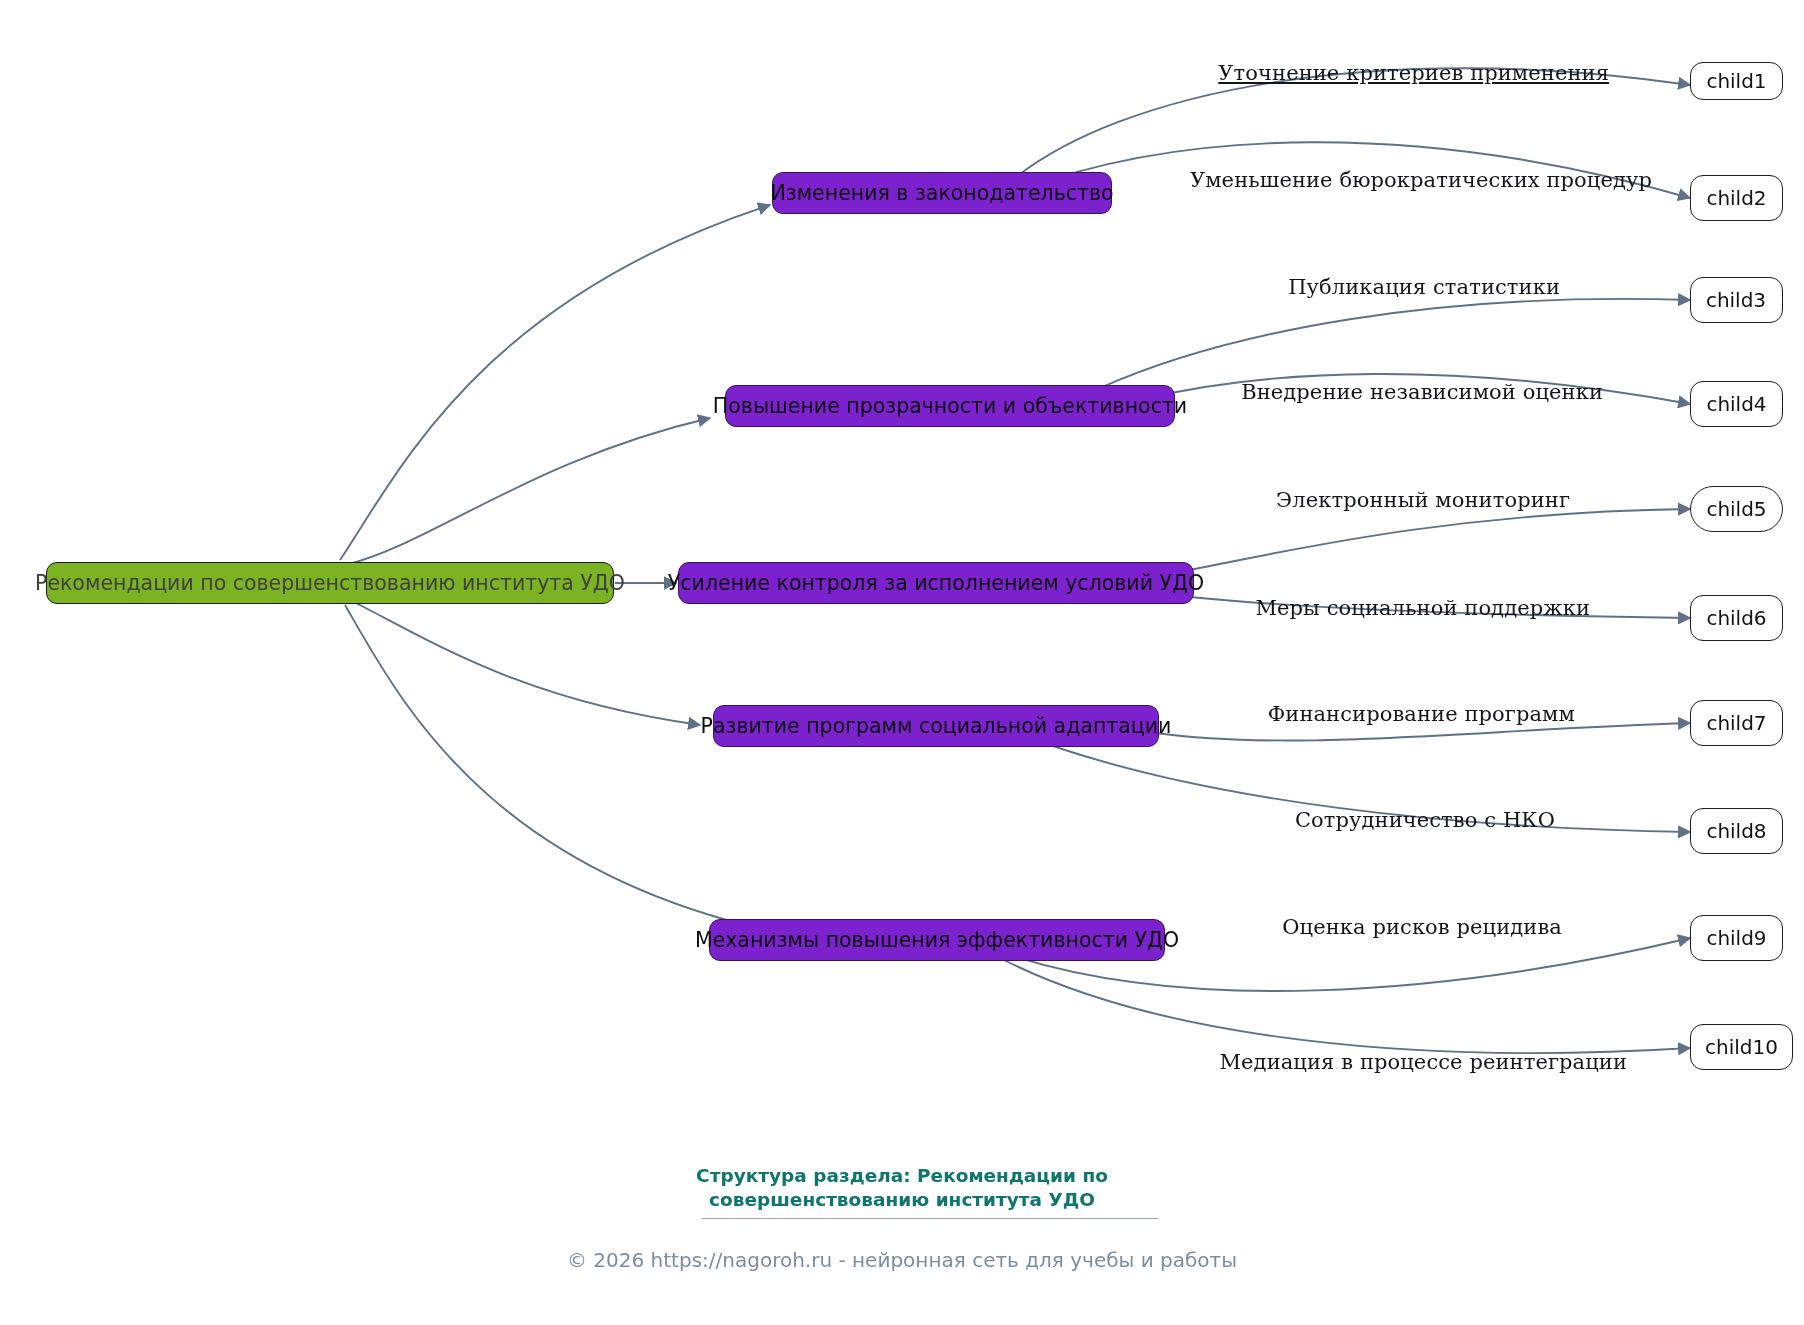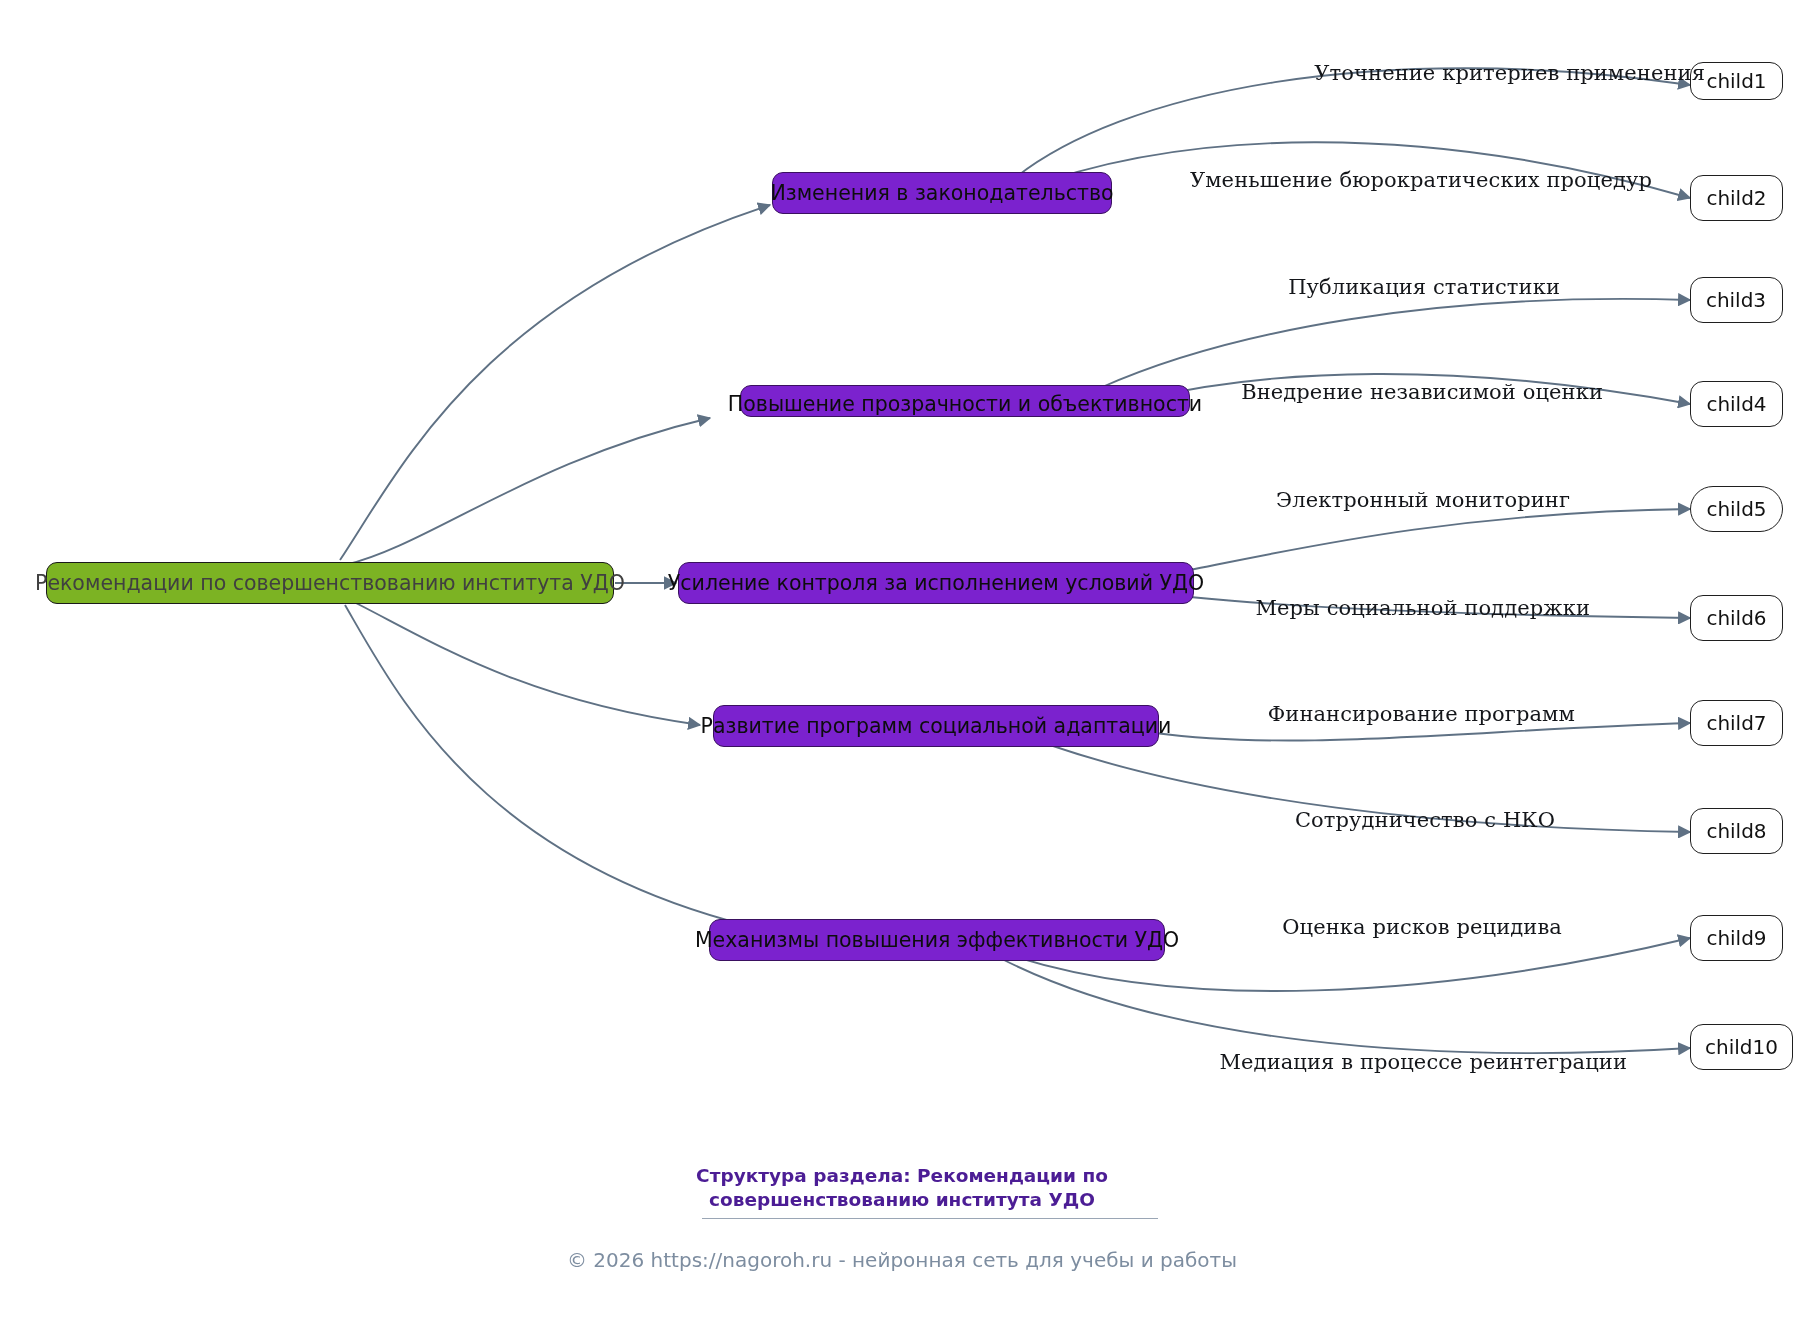--- a/index.html
+++ b/index.html
@@ -84,21 +84,21 @@
     position: absolute;
     left: 0;
     width: 1804px;
     text-align: center;
   }
   .footer-caption {
     top: 1164px;
     font-family: "DejaVu Sans", sans-serif;
     font-size: 18.5px;
     font-weight: bold;
-    color: #4c1d95;
+    color: #0f766e;
     line-height: 1.32;
   }
   .footer-divider {
     position: absolute;
     top: 1218px;
     left: 702px;
     width: 456px;
     height: 1px;
     background: #9aa6b5;
   }
@@ -146,21 +146,21 @@
   </svg>
 
   <div class="node node-root" style="left:46px; top:562px; width:568px; height:42px;">
     <span>Рекомендации по совершенствованию института УДО</span>
   </div>
 
   <div class="node node-branch" style="left:772px; top:172px; width:340px; height:42px;">
     <span>Изменения в законодательство</span>
   </div>
 
-  <div class="node node-branch" style="left:740px; top:385px; width:450px; height:32px;align-items:flex-end;">
+  <div class="node node-branch" style="left:725px; top:385px; width:450px; height:42px;">
     <span>Повышение прозрачности и объективности</span>
   </div>
 
   <div class="node node-branch" style="left:678px; top:562px; width:516px; height:42px;">
     <span>Усиление контроля за исполнением условий УДО</span>
   </div>
 
   <div class="node node-branch" style="left:713px; top:705px; width:446px; height:42px;">
     <span>Развитие программ социальной адаптации</span>
   </div>
@@ -193,21 +193,21 @@
   <div class="node node-leaf" style="left:1690px; top:808px; width:93px; height:46px;">
     <span>child8</span>
   </div>
   <div class="node node-leaf" style="left:1690px; top:915px; width:93px; height:46px;">
     <span>child9</span>
   </div>
   <div class="node node-leaf" style="left:1690px; top:1024px; width:103px; height:46px;">
     <span>child10</span>
   </div>
 
-  <div class="edge-label" style="left:1705px; top:73px;">Уточнение критериев применения</div>
+  <div class="edge-label" style="left:1609px; top:73px;text-decoration:underline;">Уточнение критериев применения</div>
   <div class="edge-label" style="left:1652px; top:180px;">Уменьшение бюрократических процедур</div>
   <div class="edge-label" style="left:1560px; top:287px;">Публикация статистики</div>
   <div class="edge-label" style="left:1603px; top:392px;">Внедрение независимой оценки</div>
   <div class="edge-label" style="left:1570px; top:500px;">Электронный мониторинг</div>
   <div class="edge-label" style="left:1590px; top:608px;">Меры социальной поддержки</div>
   <div class="edge-label" style="left:1575px; top:714px;">Финансирование программ</div>
   <div class="edge-label" style="left:1555px; top:820px;">Сотрудничество с НКО</div>
   <div class="edge-label" style="left:1562px; top:927px;">Оценка рисков рецидива</div>
   <div class="edge-label" style="left:1627px; top:1062px;">Медиация в процессе реинтеграции</div>
 

